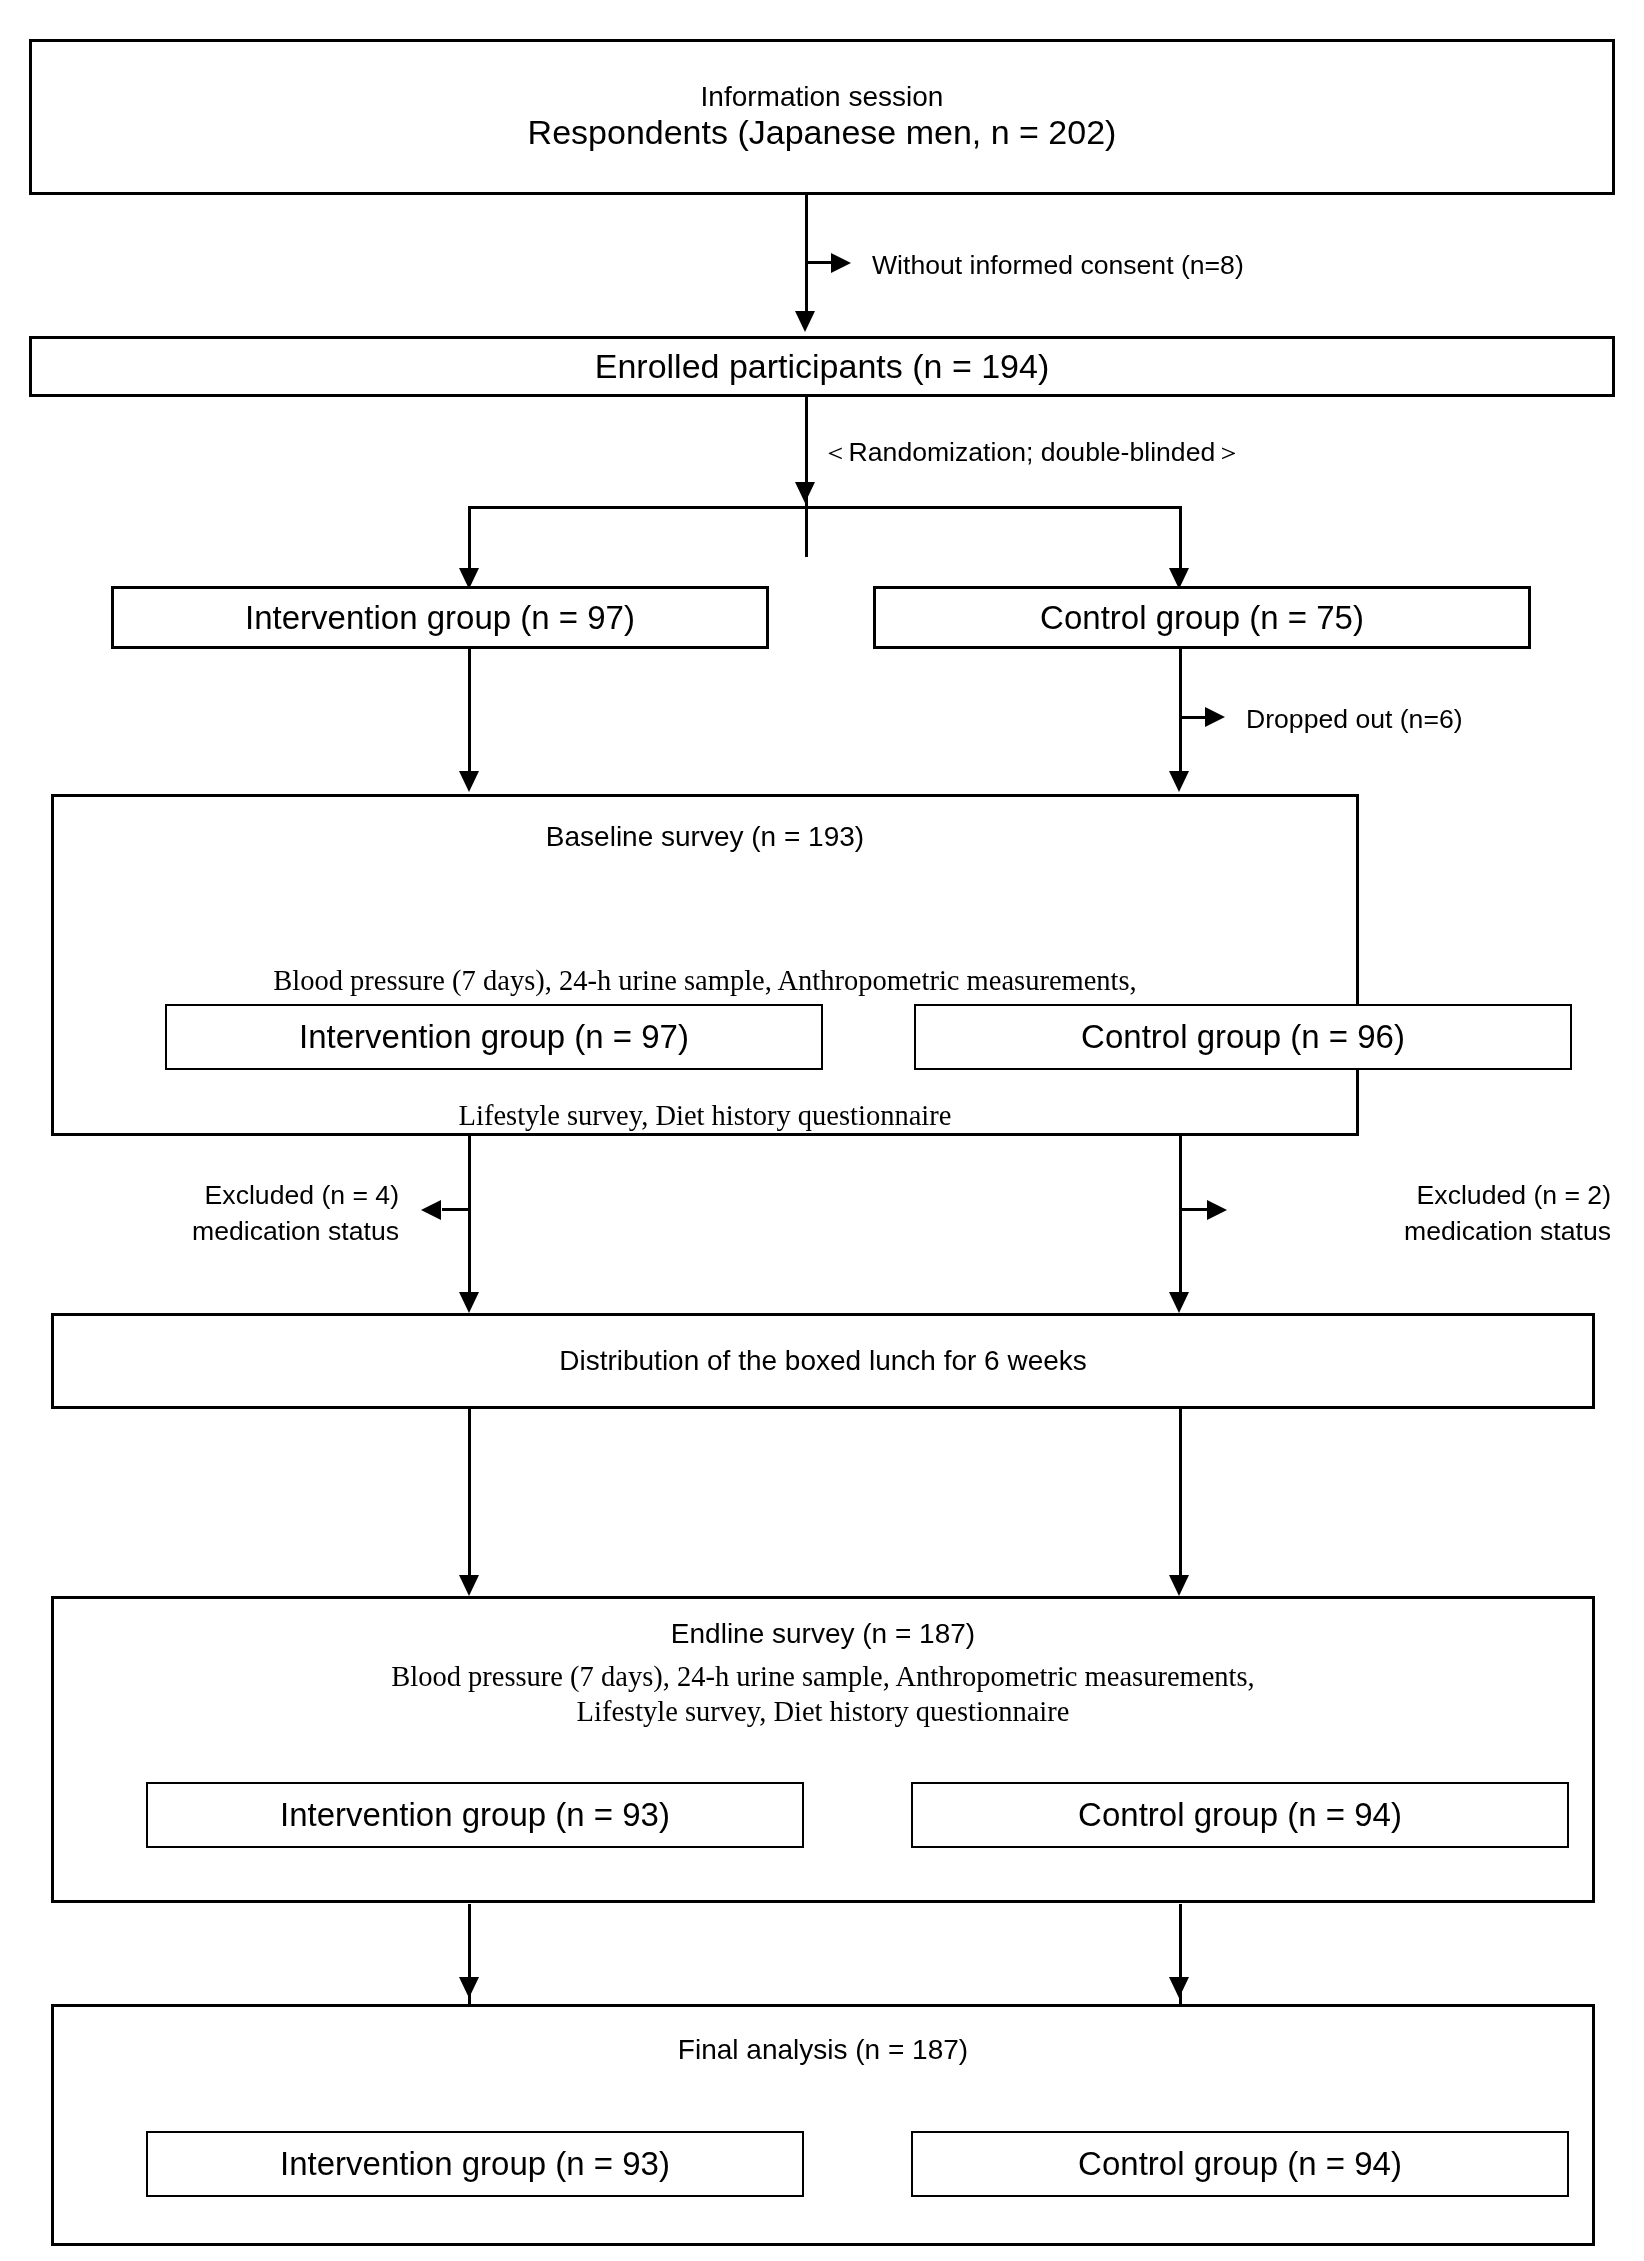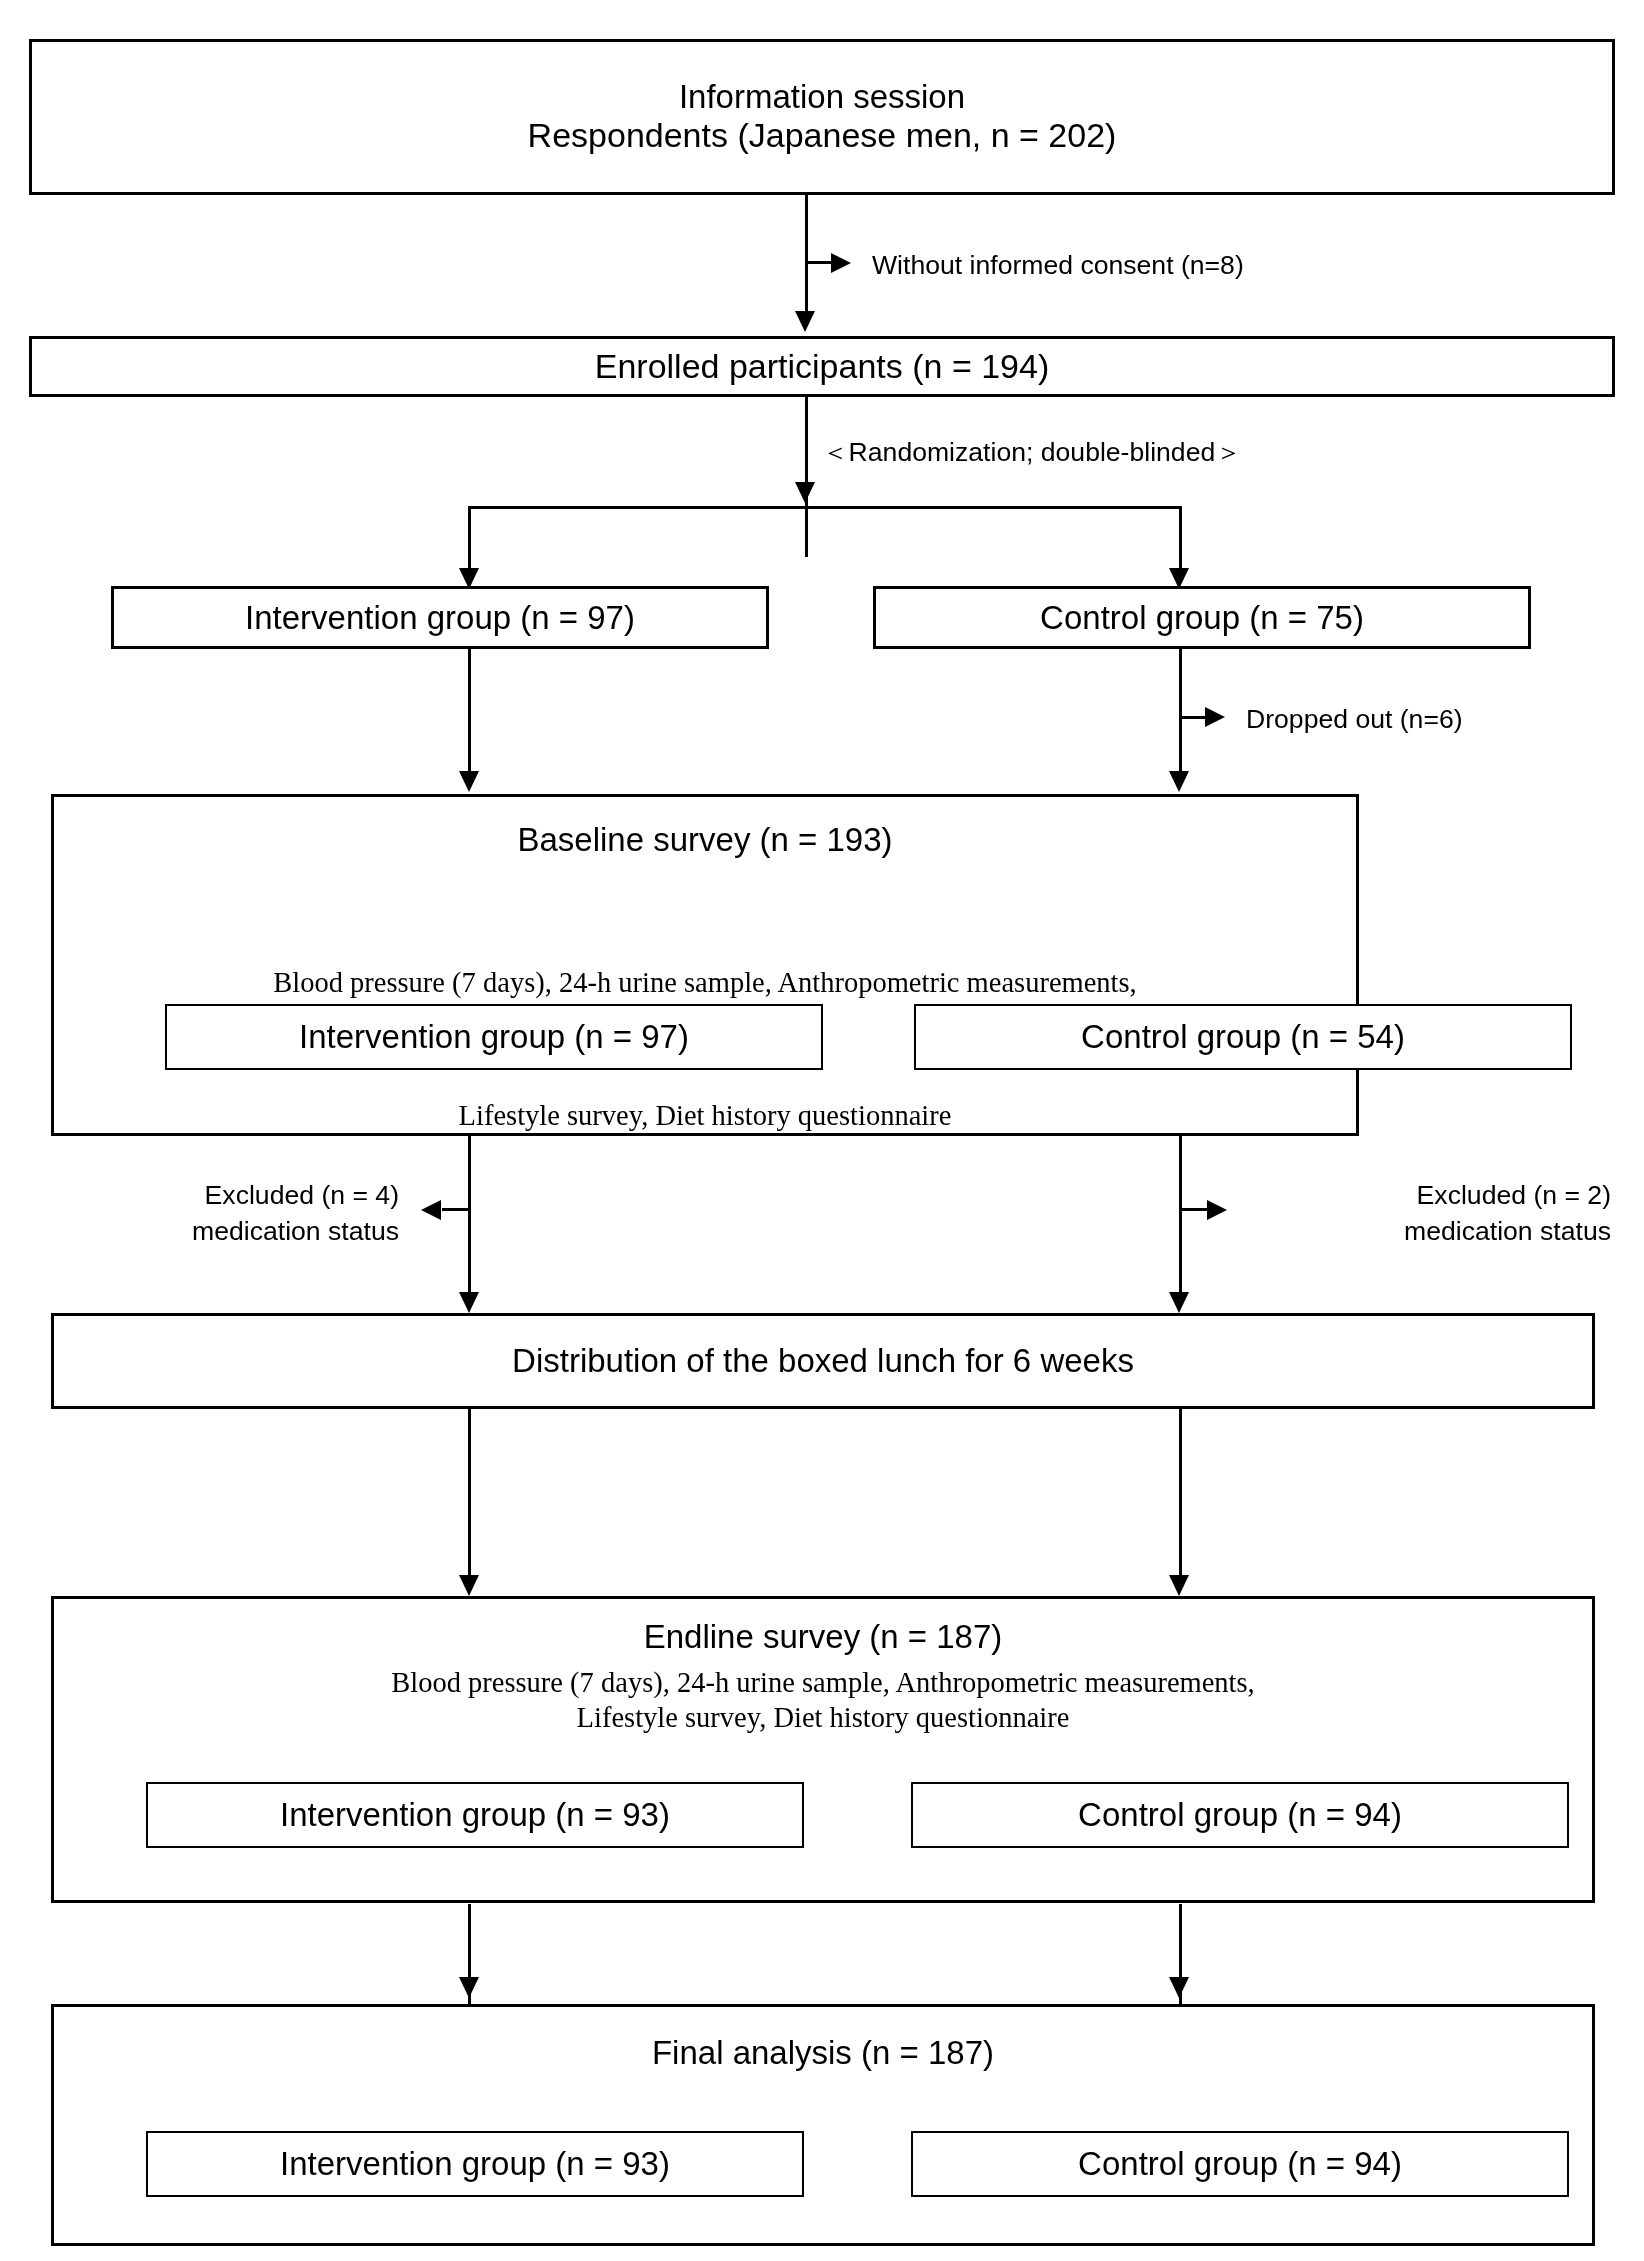--- a/index.html
+++ b/index.html
@@ -28,21 +28,21 @@
     display: flex;
     flex-direction: column;
     align-items: center;
     justify-content: center;
     text-align: center;
   }
   .box.inner {
     border-width: 2.5px;
   }
   .t-title {
-    font-size: 33px;
+    font-size: 28px;
     line-height: 1.14;
     white-space: nowrap;
   }
   .t-sub {
     font-size: 34px;
     line-height: 1.16;
     white-space: nowrap;
   }
   .t-detail {
     font-size: 28.5px;
@@ -155,21 +155,21 @@
 
   <div class="box" style="left:51px; top:794px; width:1308px; height:342px; justify-content:space-between;">
     <div class="t-title" style="margin-top:24px;">Baseline survey (n = 193)</div>
     <div class="t-detail" style="margin-top:10px;">Blood pressure (7 days), 24-h urine sample, Anthropometric measurements,</div>
     <div class="t-detail">Lifestyle survey, Diet history questionnaire</div>
 
     <div class="box inner" style="left:111px; top:207px; width:658px; height:66px;">
       <div class="t-group">Intervention group (n = 97)</div>
     </div>
     <div class="box inner" style="left:860px; top:207px; width:658px; height:66px;">
-      <div class="t-group">Control group (n = 54)</div>
+      <div class="t-group">Control group (n = 96)</div>
     </div>
   </div>
 
   <div class="vline" style="left:468px; top:1136px; height:168px;"></div>
   <div class="arrow-down" style="left:459px; top:1292px;"></div>
   <div class="vline" style="left:1179px; top:1136px; height:168px;"></div>
   <div class="arrow-down" style="left:1169px; top:1292px;"></div>
 
   <div class="hline" style="left:442px; top:1208px; width:28px;"></div>
   <div class="arrow-left" style="left:421px; top:1200px;"></div>

